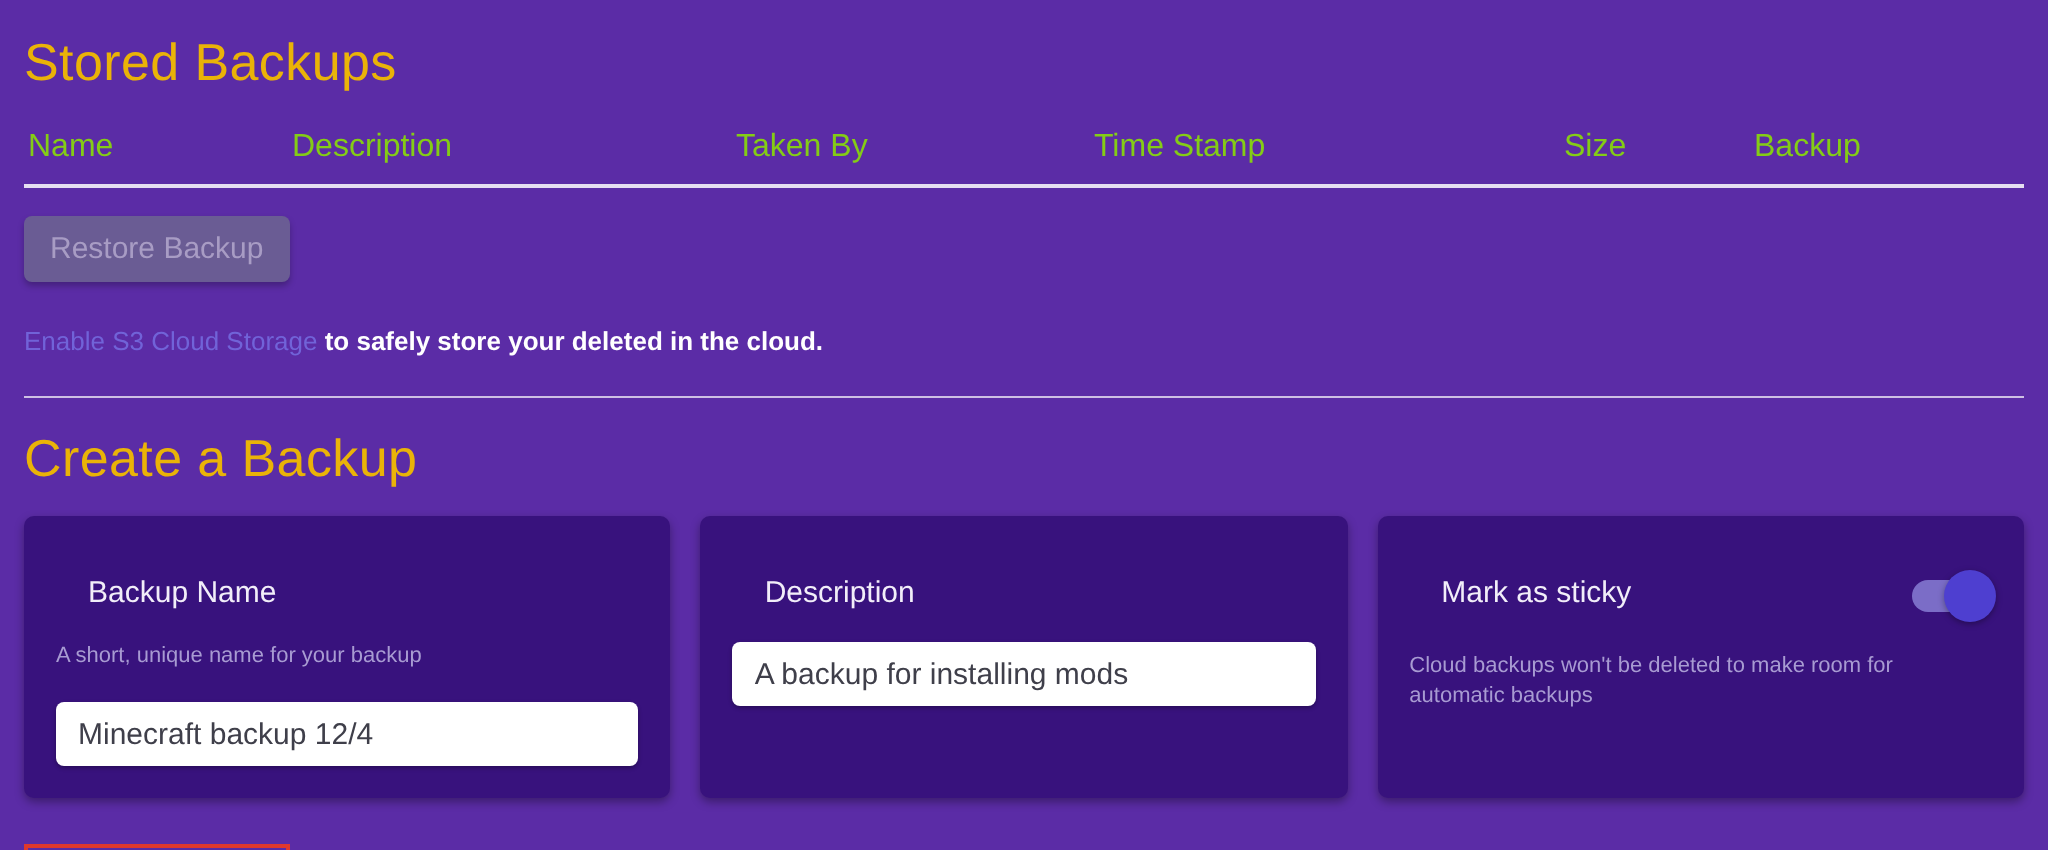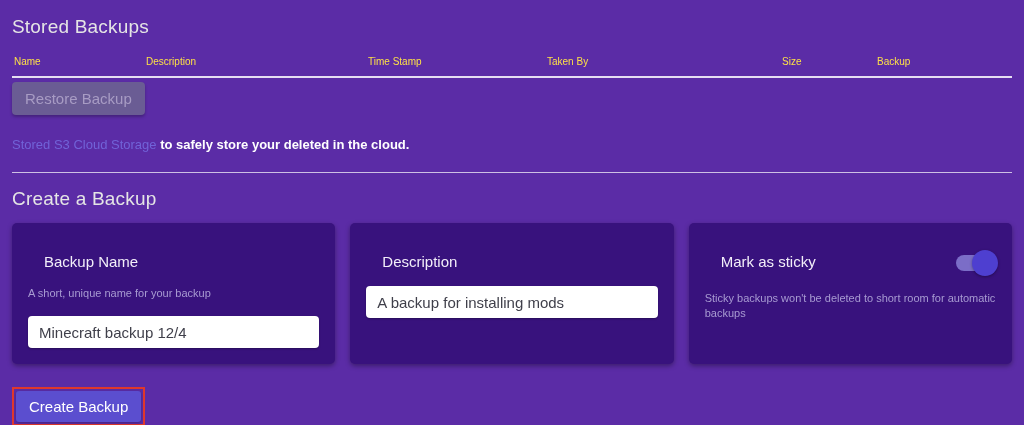--- a/index.html
+++ b/index.html
@@ -7,51 +7,51 @@
   body {
     width: 1024px;
     height: 425px;
     background: #5b2ca6;
     font-family: "Liberation Sans", "DejaVu Sans", sans-serif;
     overflow: hidden;
   }
   .container { padding: 16px 12px 0 12px; }
 
   .section-title {
-    color: #e5e5e5;
-    font-size: 19px;
+    color: #eab308;
+    font-size: 26px;
     font-weight: 500;
     margin: 0 0 18px 0;
     letter-spacing: 0.2px;
   }
 
   
   .table-header {
     display: grid;
     grid-template-columns: 132px 222px 179px 235px 95px 1fr;
     padding: 0 0 9px 2px;
     border-bottom: 2px solid rgba(255,255,255,0.85);
   }
   .table-header .col {
-    color: #fde047;
-    font-size: 10px;
+    color: #84cc16;
+    font-size: 16px;
     font-weight: 400;
   }
 
   .btn {
     display: inline-block;
     border: none;
     border-radius: 4px;
     font-family: inherit;
     font-size: 15px;
     padding: 8px 13px;
     cursor: pointer;
   }
   .btn-disabled {
-    margin-top: 4px;
+    margin-top: 14px;
     background: #6a5c94;
     color: #a89cc4;
     box-shadow: 0 2px 3px rgba(0,0,0,0.25);
   }
 
   .s3-notice {
     margin: 22px 0 0 0;
     font-size: 13px;
     color: #ffffff;
     font-weight: 700;
@@ -160,31 +160,31 @@
 </head>
 <body>
 
 <div class="container">
 
   <h1 class="section-title">Stored Backups</h1>
 
   <div class="table-header">
     <div class="col">Name</div>
     <div class="col">Description</div>
+    <div class="col">Taken By</div>
     <div class="col">Time Stamp</div>
-    <div class="col">Taken By</div>
     <div class="col">Size</div>
     <div class="col">Backup</div>
   </div>
 
   <div></div>
 
   <button class="btn btn-disabled">Restore Backup</button>
 
-  <p class="s3-notice"><a>Stored S3 Cloud Storage</a><span> to safely store your deleted in the cloud.</span></p>
+  <p class="s3-notice"><a>Enable S3 Cloud Storage</a><span> to safely store your deleted in the cloud.</span></p>
 
   <hr class="section-divider">
 
   <h2 class="section-title create-title">Create a Backup</h2>
 
   <div class="cards">
 
     <div class="card">
       <h3 class="card-title">Backup Name</h3>
       <p class="card-hint">A short, unique name for your backup</p>
@@ -197,21 +197,21 @@
     </div>
 
     <div class="card">
       <div class="card-title-row">
         <h3 class="card-title">Mark as sticky</h3>
         <div class="toggle" data-state="on">
           <span class="track"></span>
           <span class="knob"></span>
         </div>
       </div>
-      <p class="card-hint">Sticky backups won't be deleted to short room for automatic backups</p>
+      <p class="card-hint">Cloud backups won't be deleted to make room for automatic backups</p>
     </div>
 
   </div>
 
   <span class="annotation-box">
     <button class="btn btn-primary">Create Backup</button>
   </span>
 
 </div>
 

